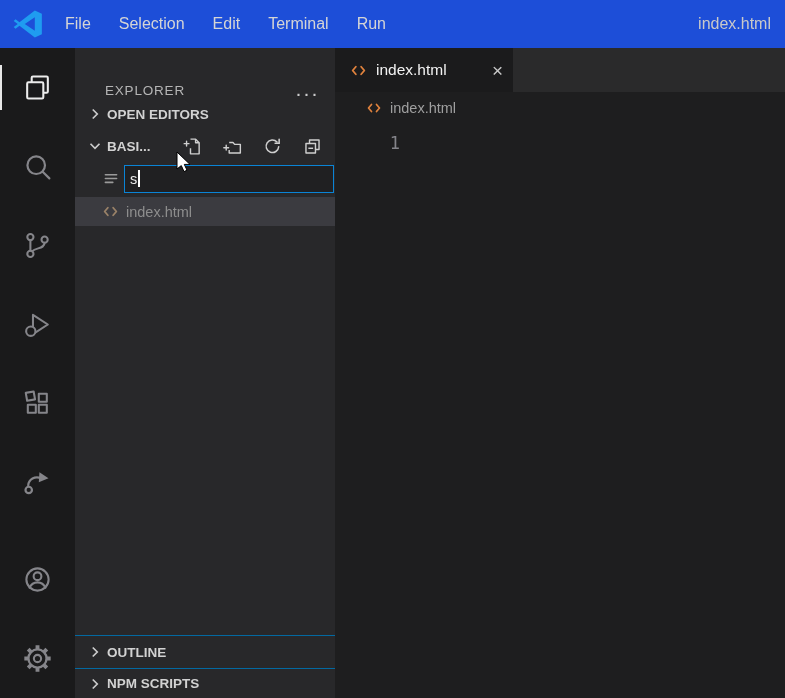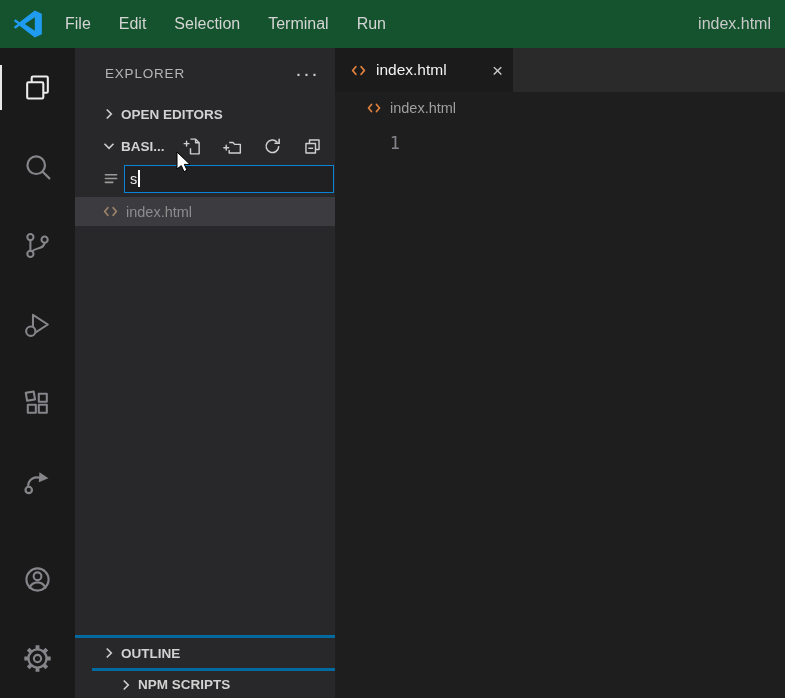--- a/index.html
+++ b/index.html
@@ -1,57 +1,57 @@
 <!DOCTYPE html>
 <html><head>
 <meta charset="utf-8">
 <style>
   * { box-sizing: border-box; margin: 0; padding: 0; }
   html,body { width: 785px; height: 698px; background:#000; }
   body { font-family: "Liberation Sans", sans-serif; }
   .screen { position: relative; width: 785px; height: 698px; overflow: hidden; background:#1e1e1f; }
 
   
-  .titlebar { height:48px; background:#14532d; display:flex; align-items:center; color:#d5d5d5; font-size:16px; }
+  .titlebar { height:48px; background:#1d4ed8; display:flex; align-items:center; color:#d5d5d5; font-size:16px; }
   .logo { width:30px; height:30px; margin:0 8px 0 13px; display:flex; align-items:center; justify-content:center; }
   .menu { padding:0 14px; line-height:48px; cursor:default; }
   .wintitle { margin-left:auto; padding-right:14px; color:#c9c9c9; }
 
   .main { display:flex; height:650px; }
 
   
   .activitybar { width:75px; background:#1a1a1b; display:flex; flex-direction:column; align-items:center; flex:none; }
   .act { width:75px; height:79px; display:flex; align-items:center; justify-content:center; color:#85858a; position:relative; }
   .act svg { width:31px; height:31px; }
   .act.active { color:#ececec; }
   .act.active::before { content:''; position:absolute; left:0; top:17px; bottom:17px; width:2px; background:#e8e8e8; }
   .act-spacer { flex:1; }
 
   
   .sidebar { width:260px; background:#28282a; display:flex; flex-direction:column; flex:none; color:#bfbfbf; }
-  .sb-title { height:50px; display:flex; align-items:center; padding:0 16px 0 30px; font-size:13.5px; letter-spacing:0.8px; color:#b5b5b5; }
+  .sb-title { height:50px; display:flex; align-items:flex-end; padding:0 16px 0 30px; font-size:13.5px; letter-spacing:0.8px; color:#b5b5b5; }
   .more { margin-left:auto; font-size:21px; color:#cccccc; letter-spacing:1px; line-height:10px; cursor:pointer; }
-  .sb-row { height:32px; display:flex; align-items:center; padding-left:25px; font-size:13.5px; font-weight:700; color:#d2d2d2; cursor:pointer; }
+  .sb-row { height:32px; display:flex; align-items:center; padding-left:11px; font-size:13.5px; font-weight:700; color:#d2d2d2; cursor:pointer; }
   .chev { width:18px; height:18px; margin-right:3px; flex:none; }
   .folder-actions { margin-left:auto; display:flex; align-items:center; gap:21px; padding-right:13px; }
   .folder-actions svg { width:19px; height:19px; display:block; cursor:pointer; color:#cfcfcf; }
 
   .newfile-row { display:flex; align-items:center; height:29px; margin:2px 0 4px 0; padding-left:27px; }
   .deffile { width:18px; height:18px; margin-right:4px; flex:none; color:#9a9a9a; }
   .newfile-input { flex:1; margin-right:1px; height:28px; border:1px solid #0a84d6; background:#202022; display:flex; align-items:center; padding-left:5px; font-size:14.5px; color:#eaeaea; cursor:text; }
   .caret { width:1.5px; height:17px; background:#ffffff; margin-left:1px; }
 
   .file-row { height:29px; display:flex; align-items:center; padding-left:27px; font-size:14.5px; color:#8d8d8d; cursor:pointer; }
   .file-row.selected { background:#3b3b40; }
   .file-row .fi { width:17px; height:17px; margin-right:7px; flex:none; color:#9a8268; }
 
   .sb-spacer { flex:1; }
-  .sb-bottom { border-top:3px solid #0369a1; }
+  .sb-bottom { border-top:1px solid #0369a1; }
   .sb-row.outline { height:33px; }
-  .sb-row.npm { height:30px;margin-left:17px; }
+  .sb-row.npm { height:30px; }
 
   
   .editor-area { flex:1; display:flex; flex-direction:column; background:#1e1e1f; min-width:0; }
   .tabbar { height:44px; background:#2a2a2b; display:flex; flex:none; }
   .tab { width:178px; background:#1b1b1c; display:flex; align-items:center; padding:0 10px 0 15px; color:#f2f2f2; font-size:15.5px; gap:9px; cursor:pointer; }
   .tab .ti { width:17px; height:17px; flex:none; color:#e0823d; }
   .tab .close { margin-left:auto; color:#c8c8c8; font-size:19px; line-height:19px; cursor:pointer; }
   .breadcrumbs { height:31px; display:flex; align-items:center; padding-left:31px; color:#9f9f9f; font-size:14.5px; gap:8px; flex:none; cursor:pointer; }
   .breadcrumbs .bi { width:16px; height:16px; flex:none; color:#e0823d; }
   .editor { flex:1; display:flex; font-family:"DejaVu Sans Mono", monospace; }
@@ -68,22 +68,22 @@
 <div class="screen">
 
   <div class="titlebar">
     <span class="logo">
       <svg viewBox="0 0 26 26">
           <path fill="#1f9cf0" d="M18.9 1.2 L25 4.2 V21.8 L18.9 24.8 L5.6 14.6 L2.2 17.2 L0.6 15.6 L4.1 13 L0.6 10.4 L2.2 8.8 L5.6 11.4 L18.9 1.2 Z M18.9 7.2 L10.2 13 L18.9 18.8 Z"></path>
         </svg>
     </span>
     <nav class="menus" style="display:flex;">
       <span class="menu">File</span>
+      <span class="menu">Selection</span>
       <span class="menu">Edit</span>
-      <span class="menu">Selection</span>
       <span class="menu">Terminal</span>
       <span class="menu">Run</span>
     </nav>
     <span class="wintitle">index.html</span>
   </div>
 
   <div class="main">
 
     <div class="activitybar">
       <div class="act active">

